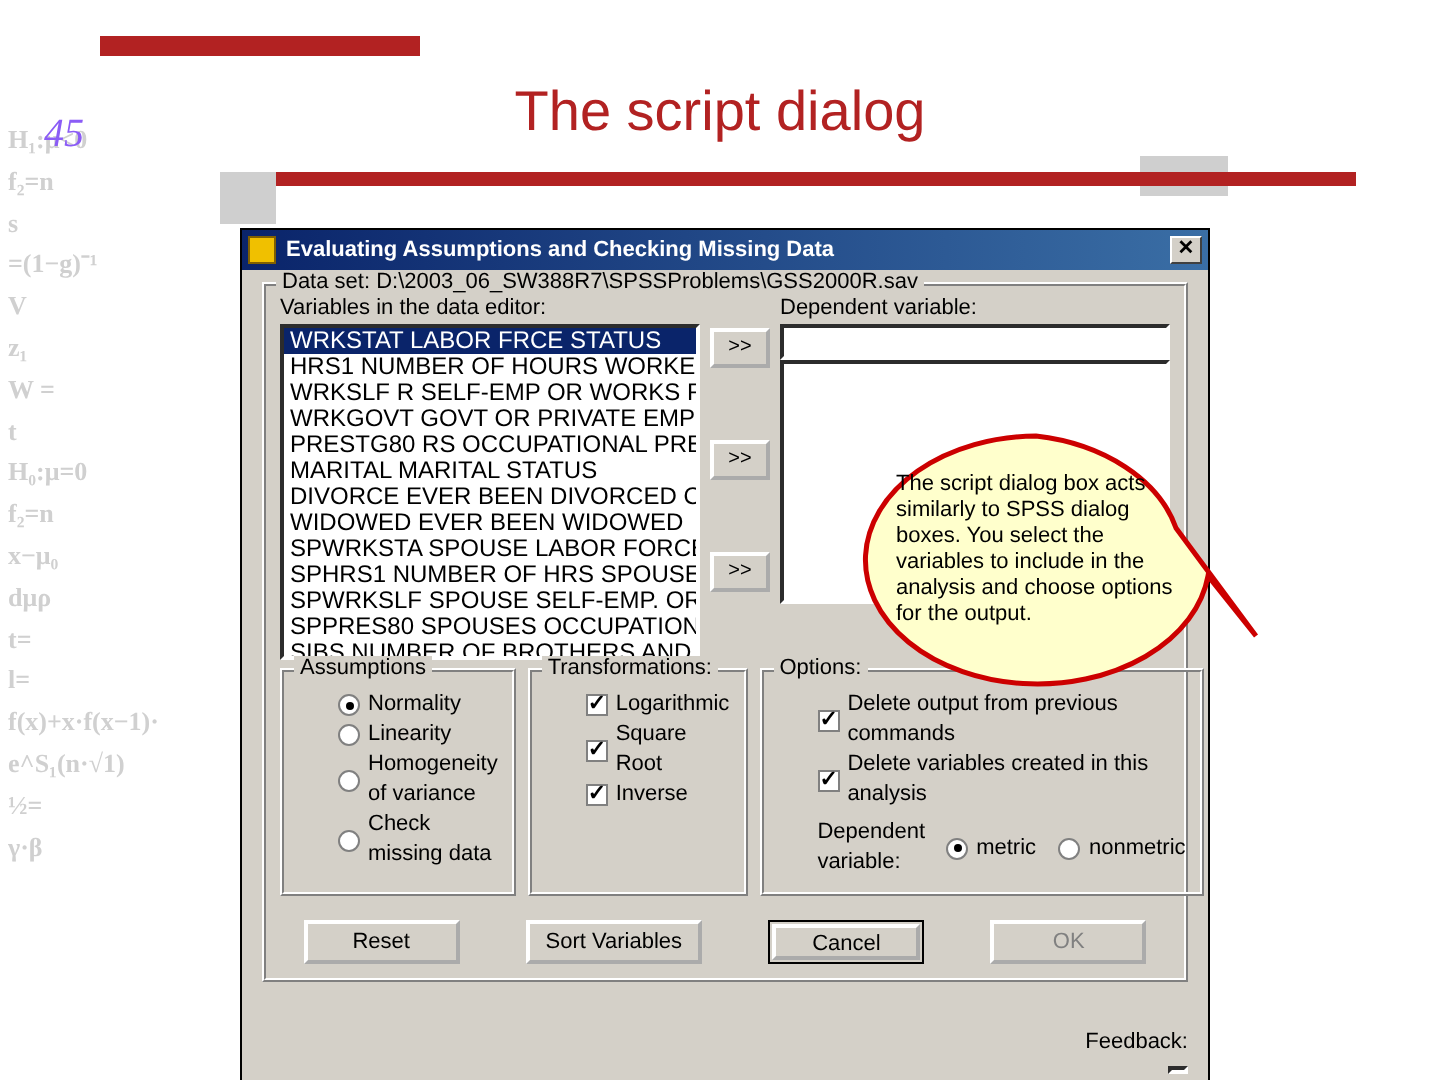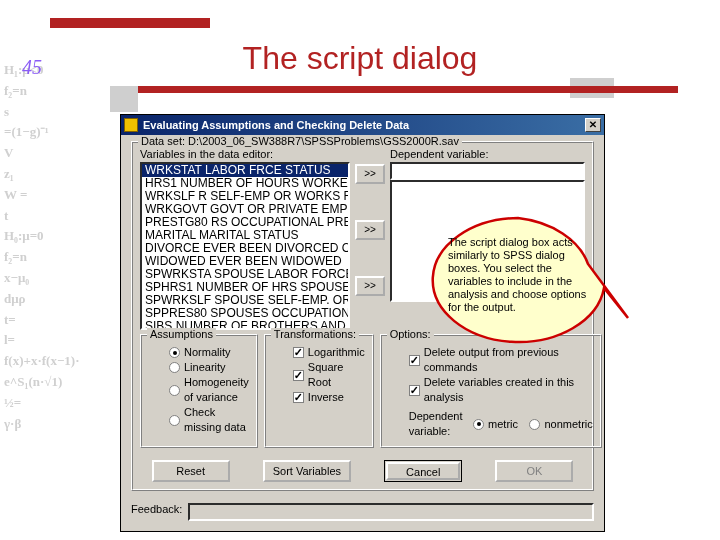--- a/index.html
+++ b/index.html
@@ -40,21 +40,21 @@
     left: 50px; top: 18px;
     width: 160px; height: 10px;
     background: #b22222;
   }
   .slide-title {
     position: absolute;
     left: 0; top: 40px;
     width: 720px;
     text-align: center;
     font-family: "Trebuchet MS", sans-serif;
-    font-size: 32px;
+    font-size: 28px;
     color: #b22222;
     z-index: 2;
   }
   .title-underline {
     position: absolute;
     left: 138px; top: 86px;
     width: 540px; height: 7px;
     background: #b22222;
     z-index: 2;
   }
@@ -213,21 +213,21 @@
     font-size: 11px;
     padding: 0 8px;
     min-width: 78px;
     text-align: center;
     line-height: 18px;
   }
   .btn.default { border: 1px solid #000; padding: 1px; }
   .btn.default .inner { border: 2px outset #fff; height: 100%; line-height: 16px; }
   .btn.disabled { color: #808080; }
   .btn-row { display: flex; gap: 18px; justify-content: space-around; margin: 6px 4px 0 4px; }
-  .feedback-row { display: flex; align-items: flex-start; gap: 6px; margin-top: 12px; }
+  .feedback-row { display: flex; align-items: flex-end; gap: 6px; margin-top: 24px; flex-direction: column; }
   .feedback-row .textfield { flex: 1; background: #d4d0c8; }
   .callout {
     position: absolute;
     left: 432px; top: 222px;
     width: 170px; height: 118px;
     z-index: 5;
   }
   .callout svg { position: absolute; inset: -14px -30px -14px -14px; }
   .callout-text {
     position: absolute;
@@ -262,21 +262,21 @@
 <div class="top-bar"></div>
 <div class="slide-num">45</div>
 <div class="slide-title">The script dialog</div>
 <div class="title-underline"></div>
 <div class="gray-block-left"></div>
 <div class="gray-block-right"></div>
 
 <div class="dialog">
   <div class="titlebar">
     <span class="sys-icon"></span>
-    <span>Evaluating Assumptions and Checking Delete Data</span>
+    <span>Evaluating Assumptions and Checking Missing Data</span>
     <span class="spacer"></span>
     <span class="close-btn">✕</span>
   </div>
   <div class="dialog-body">
     <div class="group" style="padding-top:6px;">
       <div class="group-inner"></div>
       <span class="group-label">Data set: D:\2003_06_SW388R7\SPSSProblems\GSS2000R.sav</span>
 
       <div class="flex-row">
         <div class="col">

